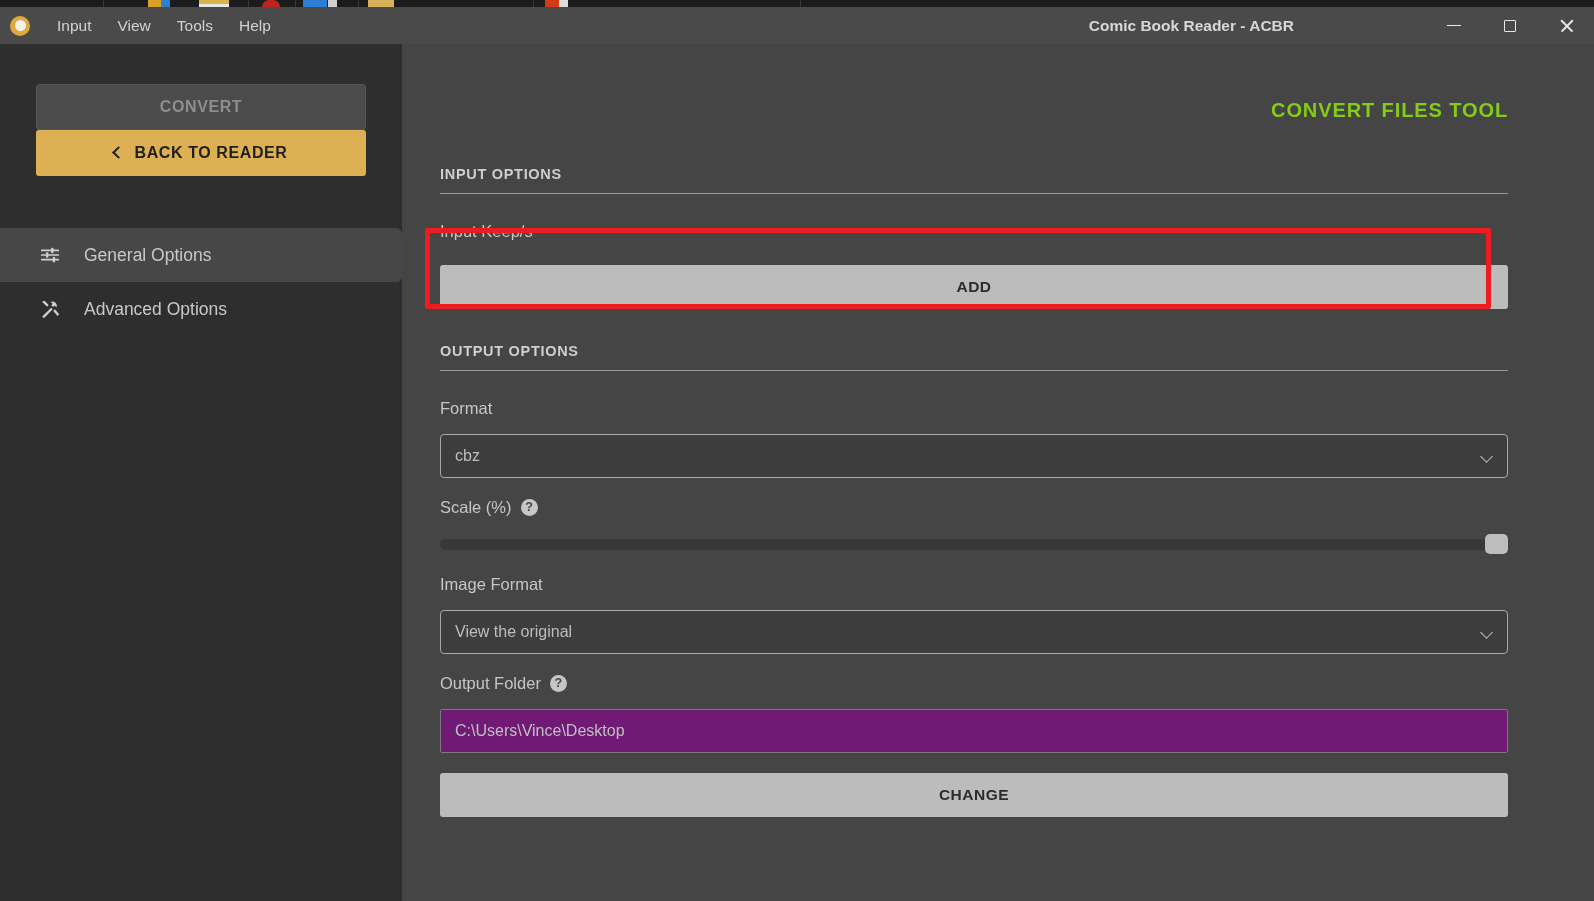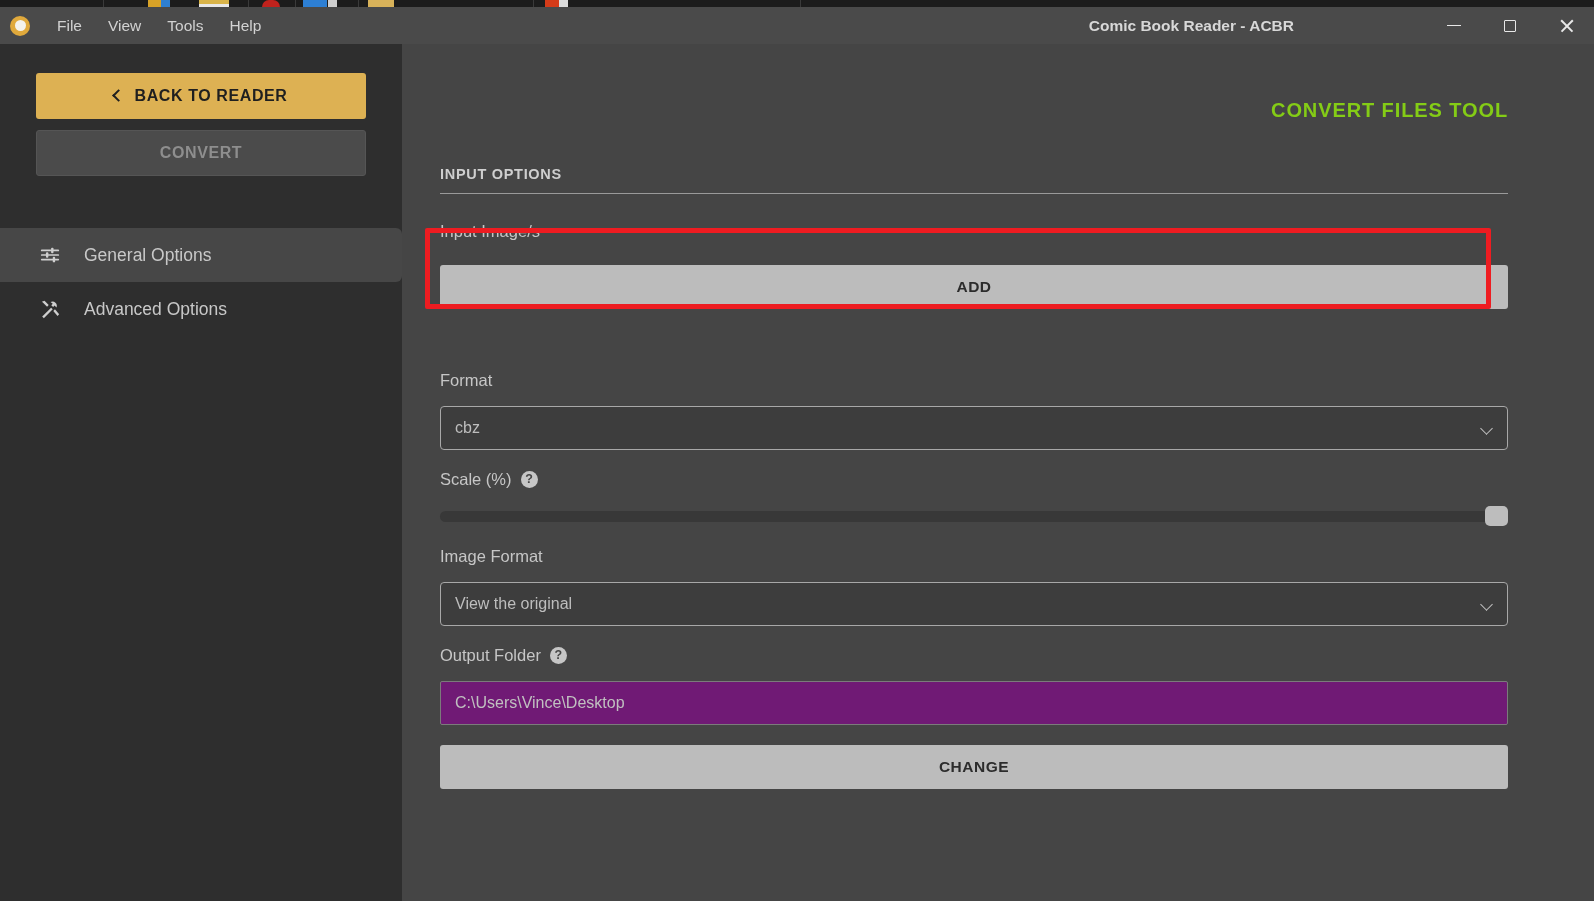--- a/index.html
+++ b/index.html
@@ -184,21 +184,21 @@
   <div class="tb-icon" style="left:545px;width:14px;background:#d43b19;"></div>
   <div class="tb-icon" style="left:559px;width:9px;background:#dcdcdc;"></div>
   <div class="tb-sep" style="left:800px"></div>
 </div>
 
 <div id="app-window">
 
   <div id="title-bar">
     <div id="app-logo"></div>
 
-    <div class="menu-item">File</div>
+    <div class="menu-item">Input</div>
     <div class="menu-item">View</div>
     <div class="menu-item">Tools</div>
     <div class="menu-item">Help</div>
 
     <div id="window-title">Comic Book Reader - ACBR</div>
 
     <div id="win-controls">
       <div class="win-btn">
         <span class="glyph-min"></span>
       </div>
@@ -208,27 +208,27 @@
       <div class="win-btn close">
         <span class="glyph-close"></span>
       </div>
     </div>
   </div>
 
   <div id="body-split">
 
     <div id="sidebar">
 
+      <div id="convert-button">
+        <span>CONVERT</span>
+      </div>
+
       <div id="back-to-reader-button">
         <span id="back-chevron"></span>
         <span>BACK TO READER</span>
-      </div>
-
-      <div id="convert-button">
-        <span>CONVERT</span>
       </div>
 
       <div id="sidebar-nav">
 
         <div class="nav-item active">
           <span class="nav-icon">
             <svg width="22" height="22" viewBox="0 0 24 24">
               <g stroke="#cfcfcf" stroke-width="1.9" stroke-linecap="round">
                 <line x1="3" y1="7" x2="21" y2="7"></line>
                 <line x1="3" y1="12" x2="21" y2="12"></line>
@@ -263,29 +263,30 @@
 
     <div id="main-panel">
 
       <div id="tool-title">CONVERT FILES TOOL</div>
 
       <div id="form-area">
 
         <div class="section-header">INPUT OPTIONS</div>
         <div class="sp-28"></div>
         <div class="field-label">
-          <span>Input Image/s</span>
+          <span>Input Keep/s</span>
         </div>
         <div class="sp-24"></div>
         <div class="big-button">
           <span>ADD</span>
         </div>
 
         <div class="sp-34"></div>
 
+        <div class="section-header">OUTPUT OPTIONS</div>
         <div class="sp-28"></div>
 
         <div class="field-label">
           <span>Format</span>
         </div>
         <div class="sp-16"></div>
         <div class="select-box">
           <span>cbz</span>
           <span class="select-chevron"></span>
         </div>

